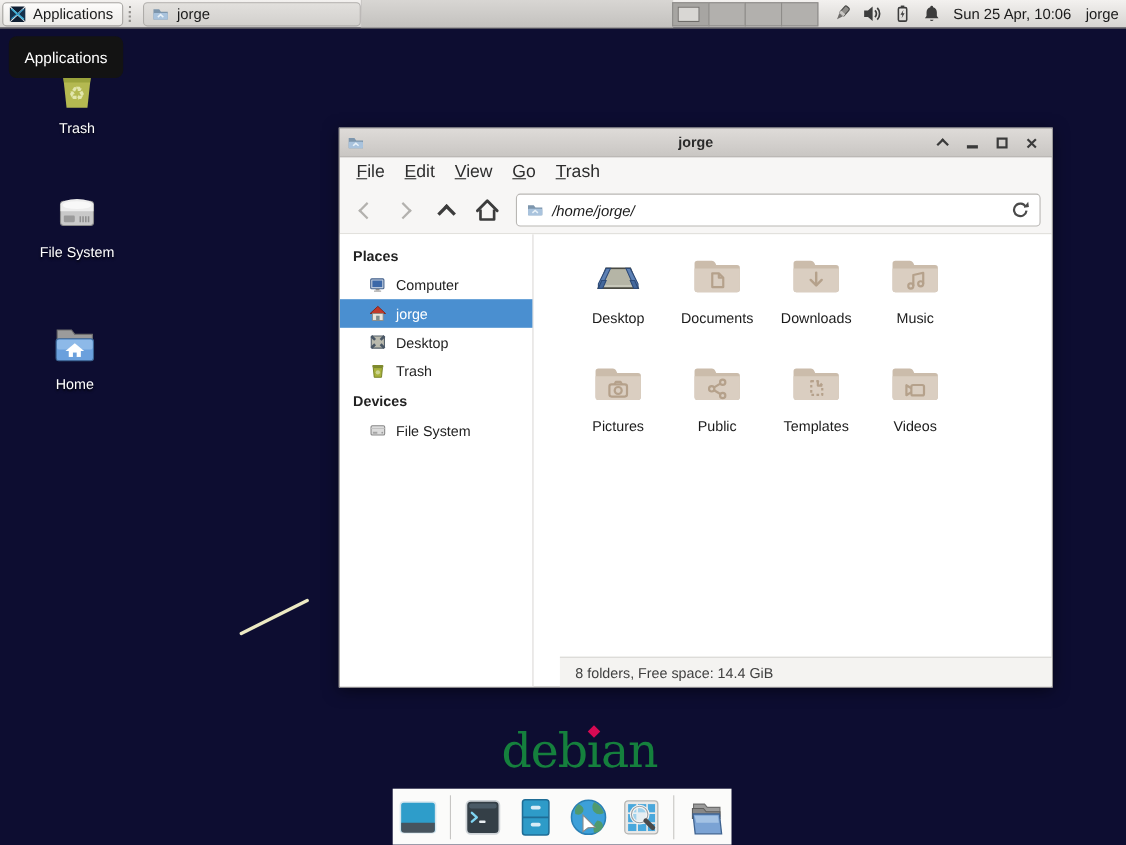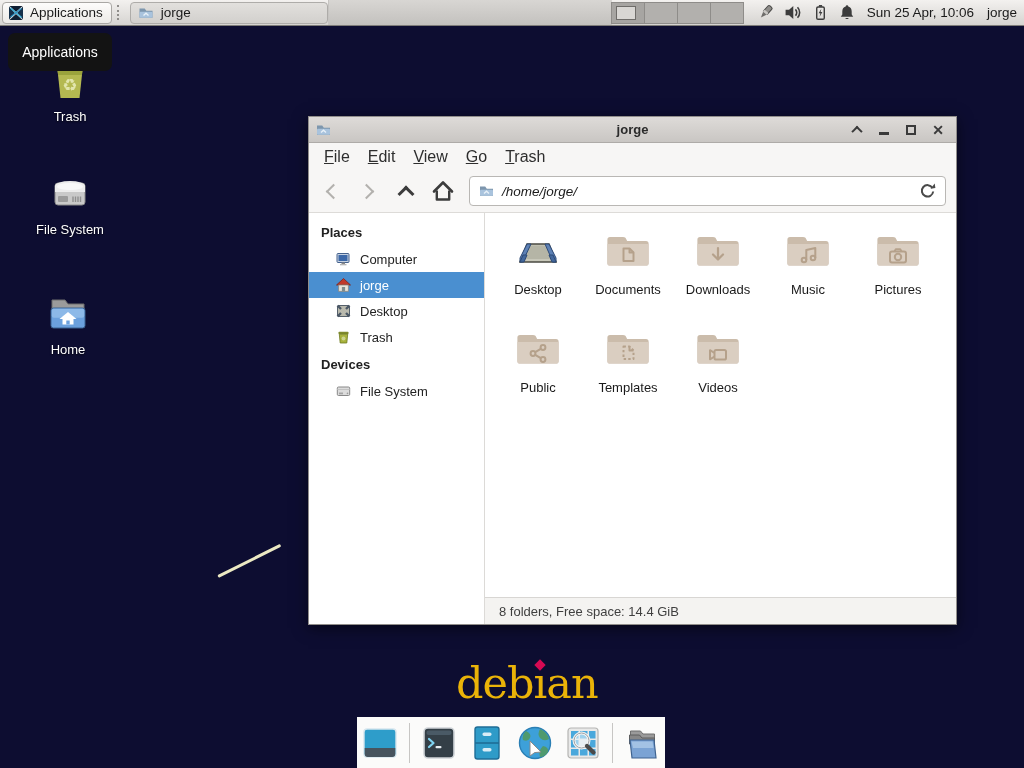--- a/index.html
+++ b/index.html
@@ -78,21 +78,21 @@
   .toolbar { height:43px; background:#f7f6f5; border-bottom:1px solid #dddbd8; display:flex; align-items:center; padding:0 10px 0 4px; flex:0 0 auto; }
   .nav-btn { width:37px; height:34px; display:flex; align-items:center; justify-content:center; border-radius:3px; }
   .chev { width:11px; height:11px; }
   .chev.left  { border-left:2.5px solid #b3b1ae; border-bottom:2.5px solid #b3b1ae; transform:rotate(45deg); margin-left:4px;}
   .chev.right { border-right:2.5px solid #b3b1ae; border-bottom:2.5px solid #b3b1ae; transform:rotate(-45deg); margin-right:4px;}
   .chev.up { border-left:3px solid #3c3c3c; border-top:3px solid #3c3c3c; transform:rotate(45deg); margin-top:5px; width:12px; height:12px;}
   .pathbar { flex:1; height:30px; margin-left:8px; background:#ffffff; border:1px solid #b9b7b4; border-radius:4px;
     display:flex; align-items:center; padding:0 8px; }
   .pathbar .p-text { margin-left:7px; font-size:13.5px; color:#1a1a1a; flex:1;font-style:italic; }
 
-  .win-body { flex:1; display:flex; min-height:0; background:#ffffff; }
+  .win-body { flex:1; display:flex; min-height:0; background:#ffffff;gap:24px; }
   .sidebar { width:176px; background:#ffffff; border-right:1px solid #dcdad7; padding-top:5px; font-size:13px; flex:0 0 auto; }
   .side-header { font-weight:bold; color:#222; padding:7px 0 6px 12px; }
   .side-item { height:26px; display:flex; align-items:center; padding-left:26px; gap:8px; color:#222; }
   .side-item.selected { background:#4a8fd0; color:#ffffff; }
   .side-item svg { flex:0 0 auto; }
 
   .content { flex:1; display:flex; flex-direction:column; min-width:0; }
   .icon-grid { flex:1; display:flex; flex-wrap:wrap; align-content:flex-start; padding:14px 0 0 8px; }
   .grid-item { width:90px; height:98px; display:flex; flex-direction:column; align-items:center; }
   .grid-item .g-lbl { margin-top:7px; font-size:13px; color:#1a1a1a; white-space:nowrap; }
@@ -433,21 +433,21 @@
         </div>
 
       </div>
       <div class="statusbar">
         <span>8 folders, Free space: 14.4 GiB</span>
       </div>
     </div>
   </div>
 </div>
 
-<div class="debian-logo" style="color: #eab308;">deb<span class="iwrap">ı<span class="diamond" style="background: rgb(215, 10, 83);"></span></span>an</div>
+<div class="debian-logo" style="color: #15803d;">deb<span class="iwrap">ı<span class="diamond" style="background: rgb(215, 10, 83);"></span></span>an</div>
 
 <div class="dock">
   <div class="dock-item">
     <svg width="38" height="38" viewBox="0 0 38 38">
       <rect x="3" y="5" width="32" height="28" rx="3" fill="#2e9dca" stroke="#d6e6ee" stroke-width="1.4"></rect>
       <path d="M3.7 24 h30.6 v6 a3 3 0 0 1 -3 3 H6.7 a3 3 0 0 1 -3 -3 z" fill="#47545e"></path>
     </svg>
   </div>
   <div class="dock-sep"></div>
   <div class="dock-item">

